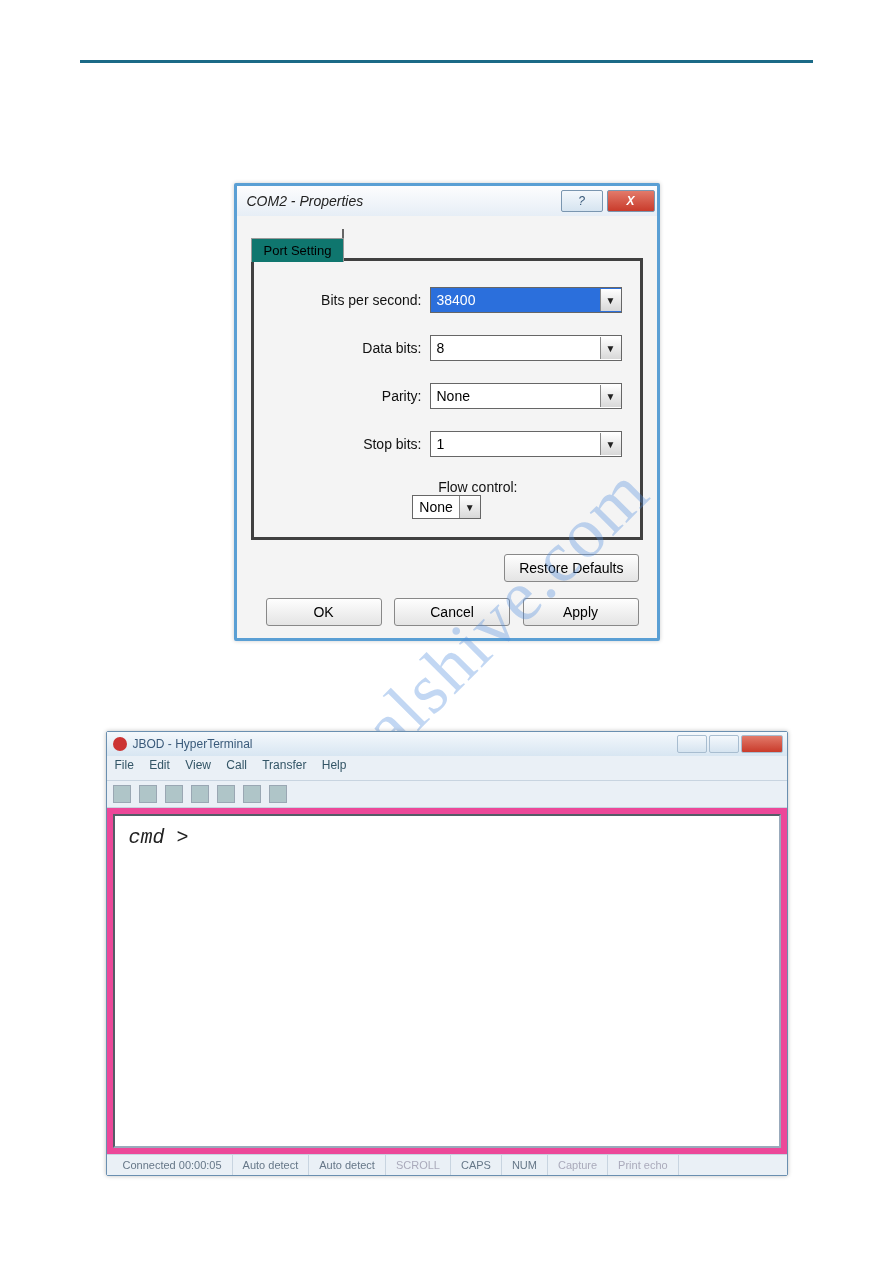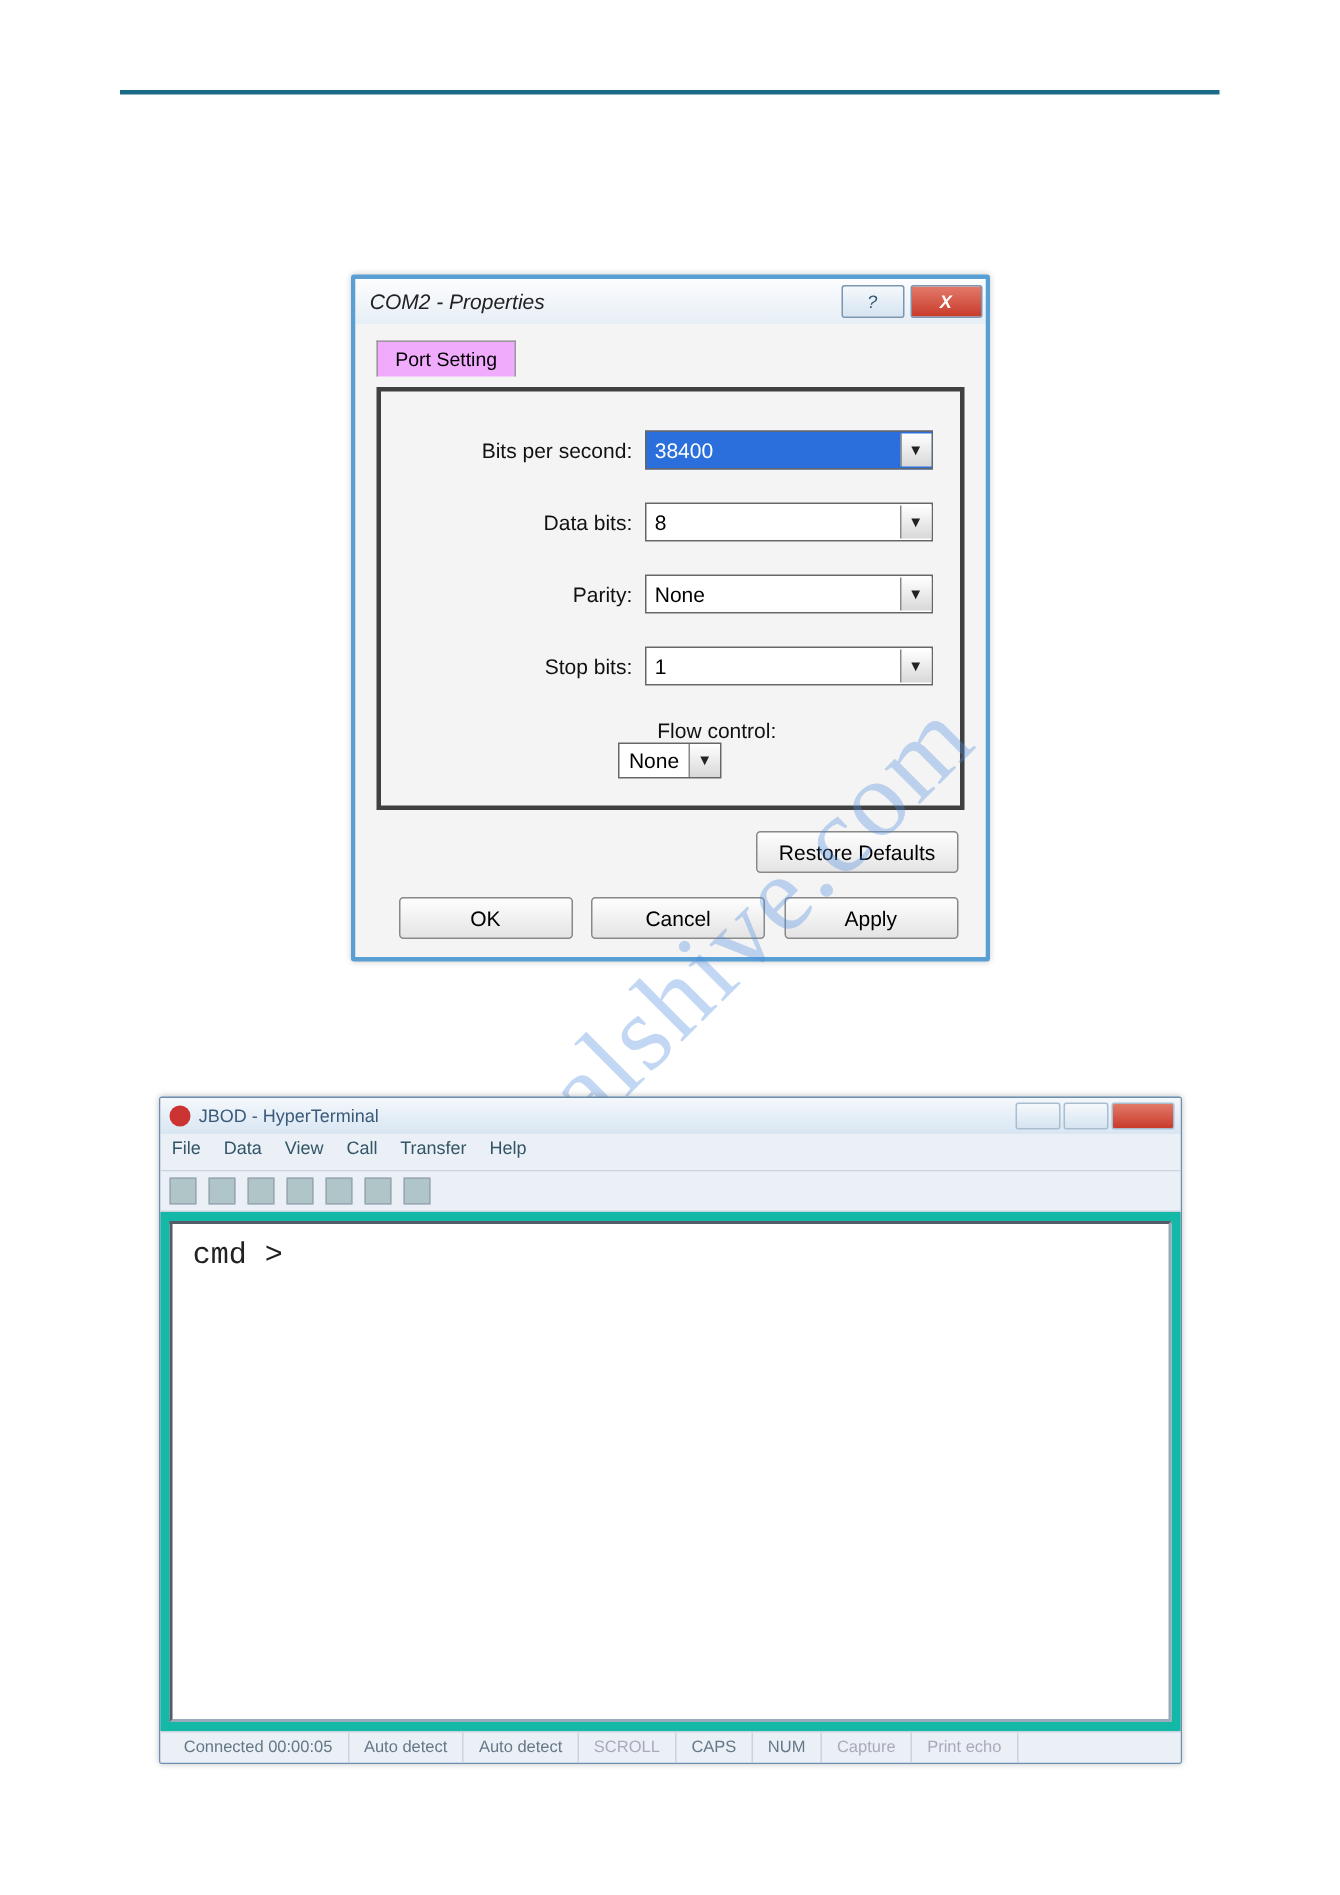--- a/index.html
+++ b/index.html
@@ -9,21 +9,21 @@
 
 
 .dlg1 { width:420px; margin:0 auto 90px auto; border:3px solid #5a9fd4; border-radius:2px; background:#efefef; box-shadow:0 0 4px rgba(0,0,0,0.2); }
 .titlebar { height:30px; background:linear-gradient(#fdfdfe,#e6eef6); display:flex; align-items:center; padding:0 0 0 10px; font-size:14px; color:#222;font-style:italic; }
 .titlebar .titletext { flex:1; }
 .tbtn { width:40px; height:20px; margin:0 2px; border:1px solid #7a96b0; border-radius:2px; display:flex; align-items:center; justify-content:center; font-size:12px; }
 .help-btn { background:linear-gradient(#f4f8fc,#d6e4f0); color:#3a5a7a; }
 .close-btn { background:linear-gradient(#e27a6a,#c93b2b); color:#fff; width:46px; font-weight:bold; }
 .dlg-body { background:#f4f4f4; padding:10px 14px 12px 14px; }
 .tabrow { height:28px; position:relative; margin-bottom:4px; }
-.tab { display:inline-block; border:1px solid #999; border-bottom:none; background:#f0abfc; padding:4px 12px; font-size:13px; position:relative; top:1px; }
+.tab { display:inline-block; border:1px solid #999; border-bottom:none; background:#0f766e; padding:4px 12px; font-size:13px; position:relative; top:12px; }
 .tabsep { display:inline-block; width:2px; height:20px; background:#666; vertical-align:middle; margin-left:-2px; }
 .group { border:3px solid #404040; background:#f4f4f4; padding:26px 18px 18px 18px; }
 .row { display:flex; align-items:center; margin-bottom:22px; }
 .row:last-child { margin-bottom:0;flex-direction:column; }
 .lbl { width:150px; text-align:right; padding-right:8px; font-size:14px; color:#111; }
 .combo { flex:1; height:24px; border:1px solid #666; background:#fff; display:flex; align-items:center; position:relative; }
 .combo.sel { background:#2b6fdc; color:#fff; }
 .combo .val { padding:0 6px; font-size:14px; flex:1; }
 .combo .arrow { width:20px; height:22px; border-left:1px solid #888; background:linear-gradient(#fff,#d8d8d8); display:flex; align-items:center; justify-content:center; color:#222; font-size:10px; }
 .restore-row { text-align:right; padding:14px 4px 6px 0; }
@@ -36,21 +36,21 @@
 .tb2 { height:24px; background:linear-gradient(#f4f8fc,#d8e6f2); display:flex; align-items:center; padding:0 4px 0 6px; font-size:12px; color:#3a5a7a; }
 .tb2 .icon { width:14px; height:14px; background:#c33; border-radius:50%; margin-right:6px; }
 .tb2 .t { flex:1; }
 .tb2 .wbtns { display:flex; gap:2px; }
 .tb2 .wb { width:28px; height:16px; border:1px solid #a8bdd0; background:linear-gradient(#f4f8fc,#d6e4f0); border-radius:2px; }
 .tb2 .wb.close { background:linear-gradient(#e27a6a,#c93b2b); width:40px; }
 .menu2 { height:20px; padding:2px 8px; font-size:12px; color:#356; background:#eaf0f6; border-bottom:1px solid #c8d4e0; }
 .menu2 span { margin-right:12px; }
 .tool2 { height:22px; padding:2px 6px; background:#eaf0f6; border-bottom:1px solid #c8d4e0; display:flex; align-items:center; gap:8px; }
 .tool2 .ti { width:16px; height:16px; background:#8aa; border:1px solid #678; opacity:0.6; }
-.term-outer { padding:6px; background:#14b8a6; }
+.term-outer { padding:6px; background:#ec4899;font-style:italic; }
 .term { border:2px inset #9ab; background:#fff; height:310px; padding:10px 14px; font-family:"Courier New",monospace; font-size:20px; color:#222; }
 .status2 { height:20px; background:#eaf0f6; border-top:1px solid #c8d4e0; display:flex; align-items:center; font-size:11px; color:#678; padding:0 6px; }
 .status2 .cell { border-right:1px solid #c8d4e0; padding:0 10px; height:100%; display:flex; align-items:center; }
 .status2 .cell.dim { color:#aab; }
 </style>
 </head>
 <body>
 
 <div class="page">
   <div class="hr"></div>
@@ -123,21 +123,21 @@
       <span class="icon"></span>
       <span class="t">JBOD - HyperTerminal</span>
       <div class="wbtns">
         <div class="wb"></div>
         <div class="wb"></div>
         <div class="wb close"></div>
       </div>
     </div>
     <div class="menu2">
       <span>File</span>
-      <span>Data</span>
+      <span>Edit</span>
       <span>View</span>
       <span>Call</span>
       <span>Transfer</span>
       <span>Help</span>
     </div>
     <div class="tool2">
       <span class="ti"></span>
       <span class="ti"></span>
       <span class="ti"></span>
       <span class="ti"></span>

